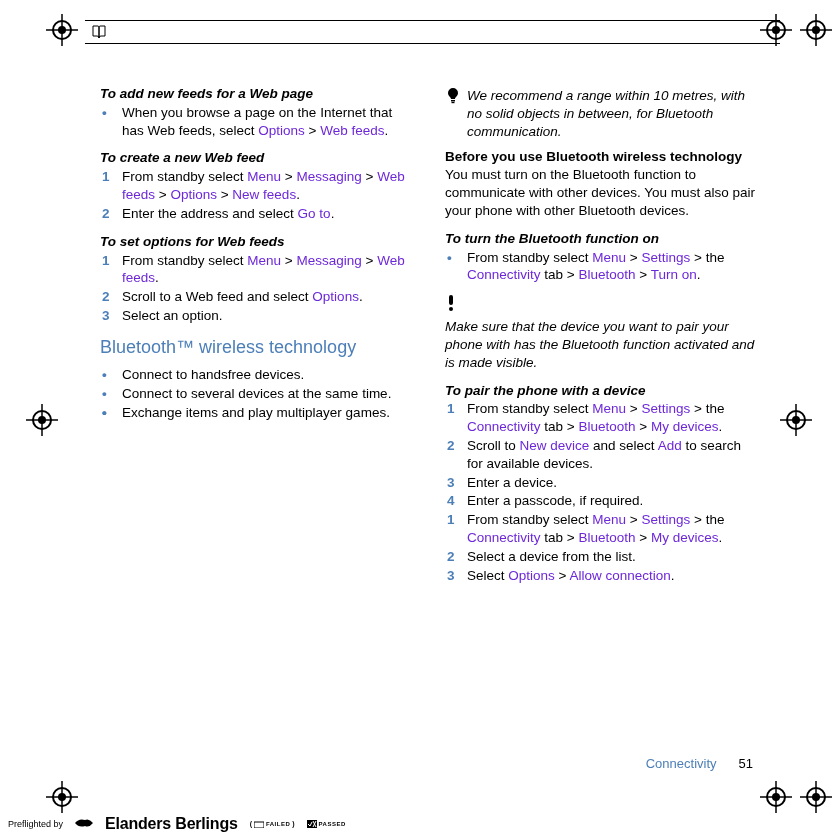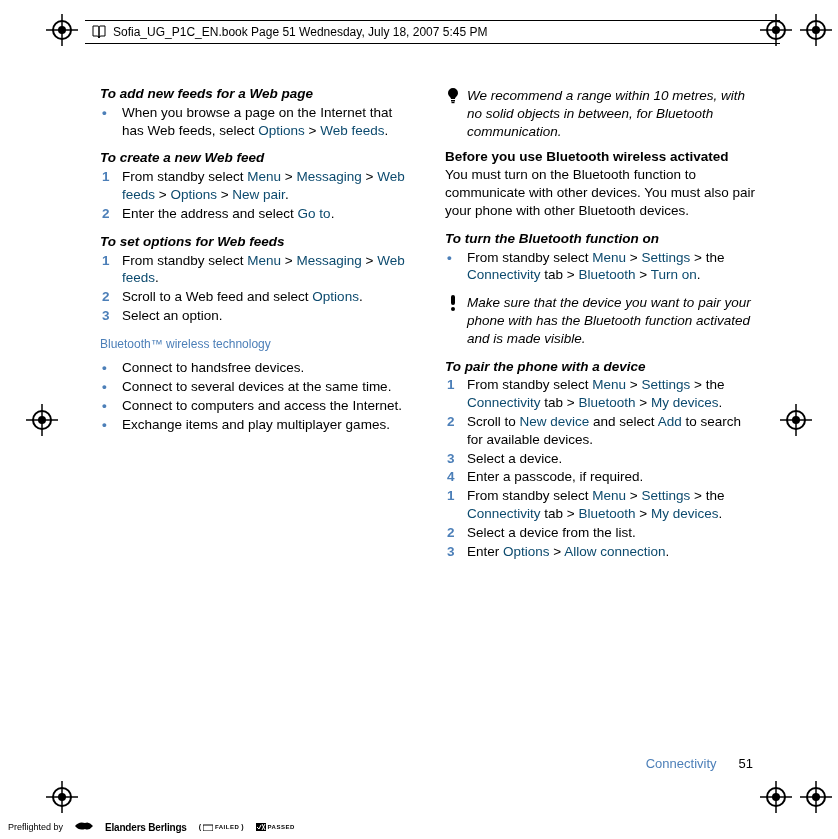--- a/index.html
+++ b/index.html
@@ -50,21 +50,21 @@
     position: absolute;
     bottom: 6px; left: 8px;
     font-size: 9px;
     display: flex;
     align-items: center;
     gap: 12px;
     color: #000;
   }
   .pf-logo {
     font-weight: bold;
-    font-size: 10px;
+    font-size: 16px;
     letter-spacing: -0.2px;
   }
   .pf-stat { font-size: 7px; font-weight: bold; }
   .pf-stat span.lbl { font-size: 6px; letter-spacing: 0.5px; }
   .content {
     position: absolute;
     top: 85px;
     left: 100px;
     right: 80px;
     bottom: 100px;
@@ -91,24 +91,24 @@
   }
   .marker {
     position: absolute;
     left: 2px;
     top: 0;
     width: 18px;
     text-align: left;
   }
   .bullet { color: #4c7fb8; font-weight: bold; }
   .num { color: #4c7fb8; font-weight: bold; }
-  .link { color: #0c4a6e; }
+  .link { color: #6d28d9; }
   .section-title {
     color: #4c7fb8;
-    font-size: 12px;
+    font-size: 18px;
     font-weight: normal;
     line-height: 1.2;
     margin-top: 12px;
   }
   .tip-row {
     display: flex;
     align-items: flex-start;
     gap: 6px;
     font-style: italic;
     margin: 2px 0 8px 0;
@@ -201,39 +201,38 @@
       <line x1="-2" y1="14" x2="30" y2="14" stroke="#000" stroke-width="1.5"></line>
     </svg>
 </div>
 
 <div class="header-bar">
   <span class="header-icon">
     <svg width="16" height="16" viewBox="0 0 16 16">
         <path d="M2 2 L7 2 Q8 2 8 4 L8 14 Q8 12 6 12 L2 12 Z M14 2 L9 2 Q8 2 8 4 L8 14 Q8 12 10 12 L14 12 Z" fill="none" stroke="#000" stroke-width="1"></path>
       </svg>
   </span>
-  <span>Sofia_UG_P1C_EN.book  Page 51  Wednesday, July 18, 2007  5:45 PM</span>
 </div>
 
 <div class="content">
 
   <div class="col">
     <div class="h4 first">To add new feeds for a Web page</div>
     <div class="list">
       <div class="item">
         <span class="marker bullet">•</span>
         <span>When you browse a page on the Internet that has Web feeds, select </span><span class="link">Options</span><span> &gt; </span><span class="link">Web feeds</span><span>.</span>
       </div>
     </div>
 
     <div class="h4">To create a new Web feed</div>
     <div class="list">
       <div class="item">
         <span class="marker num">1</span>
-        <span>From standby select </span><span class="link">Menu</span><span> &gt; </span><span class="link">Messaging</span><span> &gt; </span><span class="link">Web feeds</span><span> &gt; </span><span class="link">Options</span><span> &gt; </span><span class="link">New pair</span><span>.</span>
+        <span>From standby select </span><span class="link">Menu</span><span> &gt; </span><span class="link">Messaging</span><span> &gt; </span><span class="link">Web feeds</span><span> &gt; </span><span class="link">Options</span><span> &gt; </span><span class="link">New feeds</span><span>.</span>
       </div>
       <div class="item">
         <span class="marker num">2</span>
         <span>Enter the address and select </span><span class="link">Go to</span><span>.</span>
       </div>
     </div>
 
     <div class="h4">To set options for Web feeds</div>
     <div class="list">
       <div class="item">
@@ -247,51 +246,51 @@
       <div class="item">
         <span class="marker num">3</span>
         <span>Select an option.</span>
       </div>
     </div>
 
     <div class="section-title">Bluetooth™ wireless technology</div>
     <div class="list" style="margin-top:8px;">
       <div class="item"><span class="marker bullet">•</span><span>Connect to handsfree devices.</span></div>
       <div class="item"><span class="marker bullet">•</span><span>Connect to several devices at the same time.</span></div>
-      <div class="item"><span class="marker bullet">•</span><span>Connect to computers and access the Internet.</span></div>
+      <div class="item"><span class="marker bullet">•</span></div>
       <div class="item"><span class="marker bullet">•</span><span>Exchange items and play multiplayer games.</span></div>
     </div>
   </div>
 
   <div class="col">
     <div class="tip-row">
       <span class="ticon">
         <svg width="14" height="18" viewBox="0 0 14 18">
             <path d="M7 1 A5 5 0 0 1 12 6 C12 9 9 10 9 12 L5 12 C5 10 2 9 2 6 A5 5 0 0 1 7 1 Z" fill="#000"></path>
             <rect x="5" y="13" width="4" height="1.5" fill="#000"></rect>
             <rect x="5.5" y="15" width="3" height="1.2" fill="#000"></rect>
             <line x1="0" y1="6" x2="-2" y2="6" stroke="#000"></line>
             <line x1="14" y1="6" x2="16" y2="6" stroke="#000"></line>
           </svg>
       </span>
       <span class="tbody">We recommend a range within 10 metres, with no solid objects in between, for Bluetooth communication.</span>
     </div>
 
-    <div class="before-h">Before you use Bluetooth wireless activated</div>
+    <div class="before-h">Before you use Bluetooth wireless technology</div>
     <div>You must turn on the Bluetooth function to communicate with other devices. You must also pair your phone with other Bluetooth devices.</div>
 
     <div class="h4">To turn the Bluetooth function on</div>
     <div class="list">
       <div class="item">
         <span class="marker bullet">•</span>
         <span>From standby select </span><span class="link">Menu</span><span> &gt; </span><span class="link">Settings</span><span> &gt; the </span><span class="link">Connectivity</span><span> tab &gt; </span><span class="link">Bluetooth</span><span> &gt; </span><span class="link">Turn on</span><span>.</span>
       </div>
     </div>
 
-    <div class="tip-row" style="margin-top:10px;">
+    <div class="tip-row" style="margin-top:10px;flex-direction:column;">
       <span class="ticon">
         <svg width="12" height="18" viewBox="0 0 12 18">
             <rect x="4" y="1" width="4" height="10" rx="2" fill="#000"></rect>
             <circle cx="6" cy="15" r="2" fill="#000"></circle>
           </svg>
       </span>
       <span class="tbody">Make sure that the device you want to pair your phone with has the Bluetooth function activated and is made visible.</span>
     </div>
 
     <div class="h4">To pair the phone with a device</div>
@@ -299,40 +298,40 @@
       <div class="item">
         <span class="marker num">1</span>
         <span>From standby select </span><span class="link">Menu</span><span> &gt; </span><span class="link">Settings</span><span> &gt; the </span><span class="link">Connectivity</span><span> tab &gt; </span><span class="link">Bluetooth</span><span> &gt; </span><span class="link">My devices</span><span>.</span>
       </div>
       <div class="item">
         <span class="marker num">2</span>
         <span>Scroll to </span><span class="link">New device</span><span> and select </span><span class="link">Add</span><span> to search for available devices.</span>
       </div>
       <div class="item">
         <span class="marker num">3</span>
-        <span>Select a device.</span>
+        <span>Enter a device.</span>
       </div>
       <div class="item">
         <span class="marker num">4</span>
         <span>Enter a passcode, if required.</span>
       </div>
     </div>
 
     <div class="list">
       <div class="item">
         <span class="marker num">1</span>
         <span>From standby select </span><span class="link">Menu</span><span> &gt; </span><span class="link">Settings</span><span> &gt; the </span><span class="link">Connectivity</span><span> tab &gt; </span><span class="link">Bluetooth</span><span> &gt; </span><span class="link">My devices</span><span>.</span>
       </div>
       <div class="item">
         <span class="marker num">2</span>
         <span>Select a device from the list.</span>
       </div>
       <div class="item">
         <span class="marker num">3</span>
-        <span>Enter </span><span class="link">Options</span><span> &gt; </span><span class="link">Allow connection</span><span>.</span>
+        <span>Select </span><span class="link">Options</span><span> &gt; </span><span class="link">Allow connection</span><span>.</span>
       </div>
     </div>
   </div>
 </div>
 
 <div class="footer-line">
   <span class="sect">Connectivity</span>
   <span class="pg">51</span>
 </div>
 

